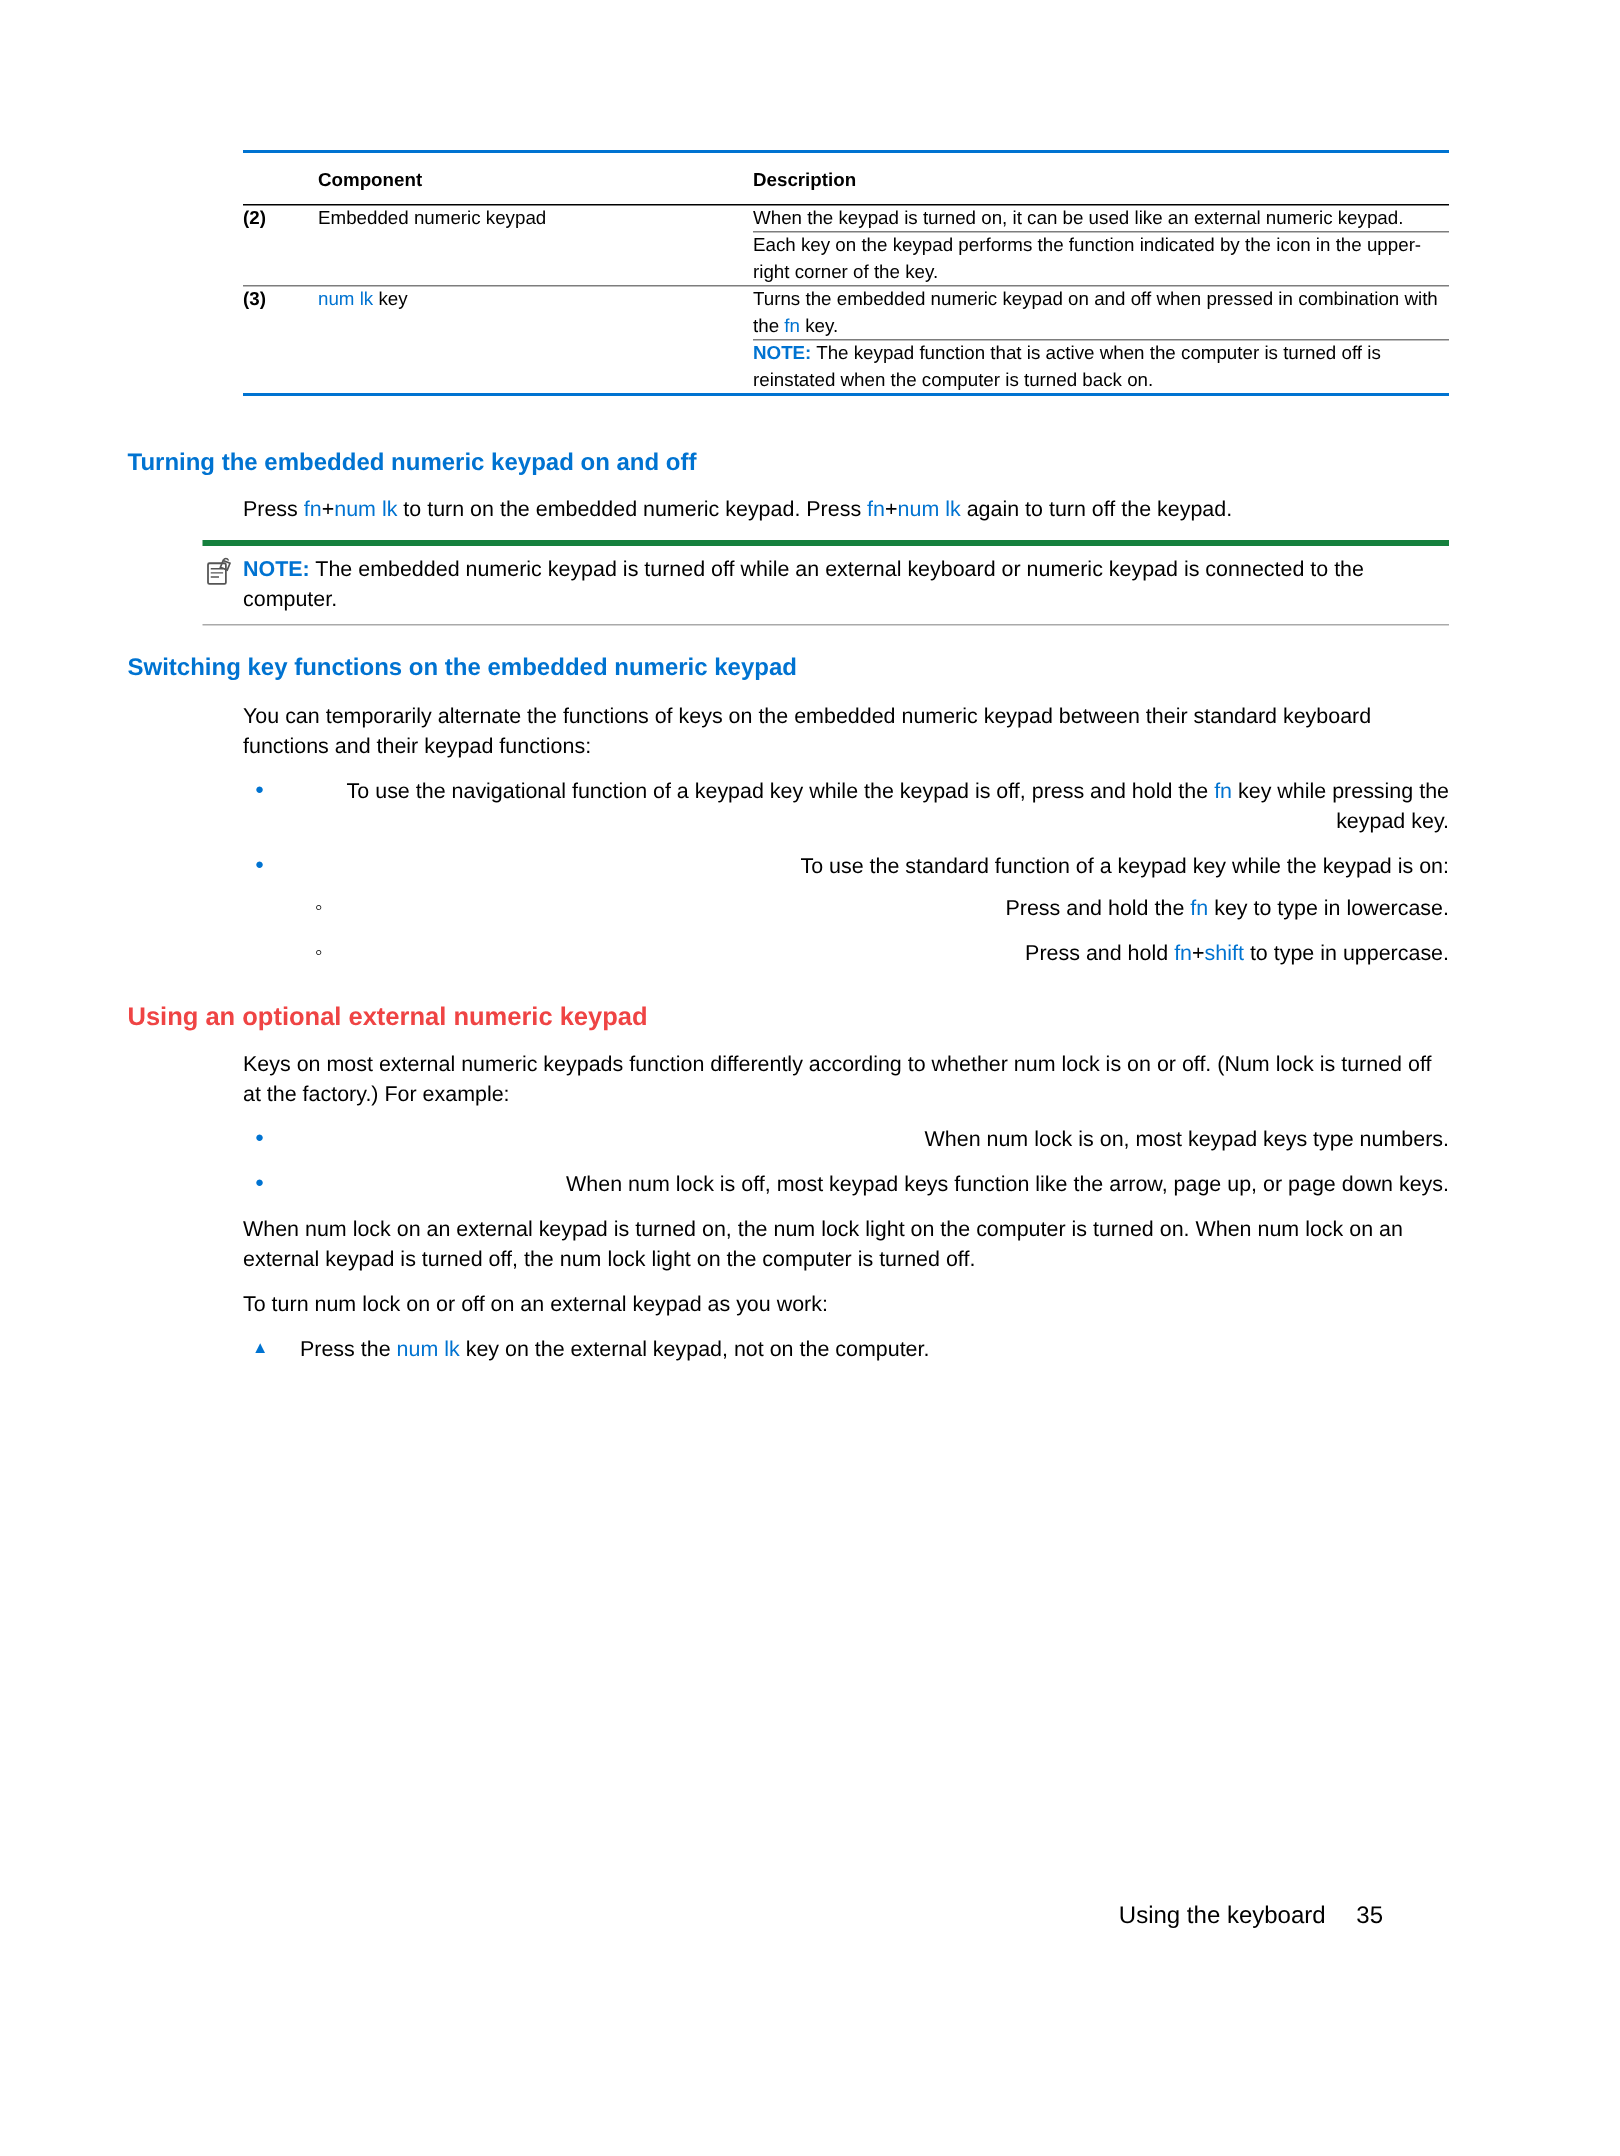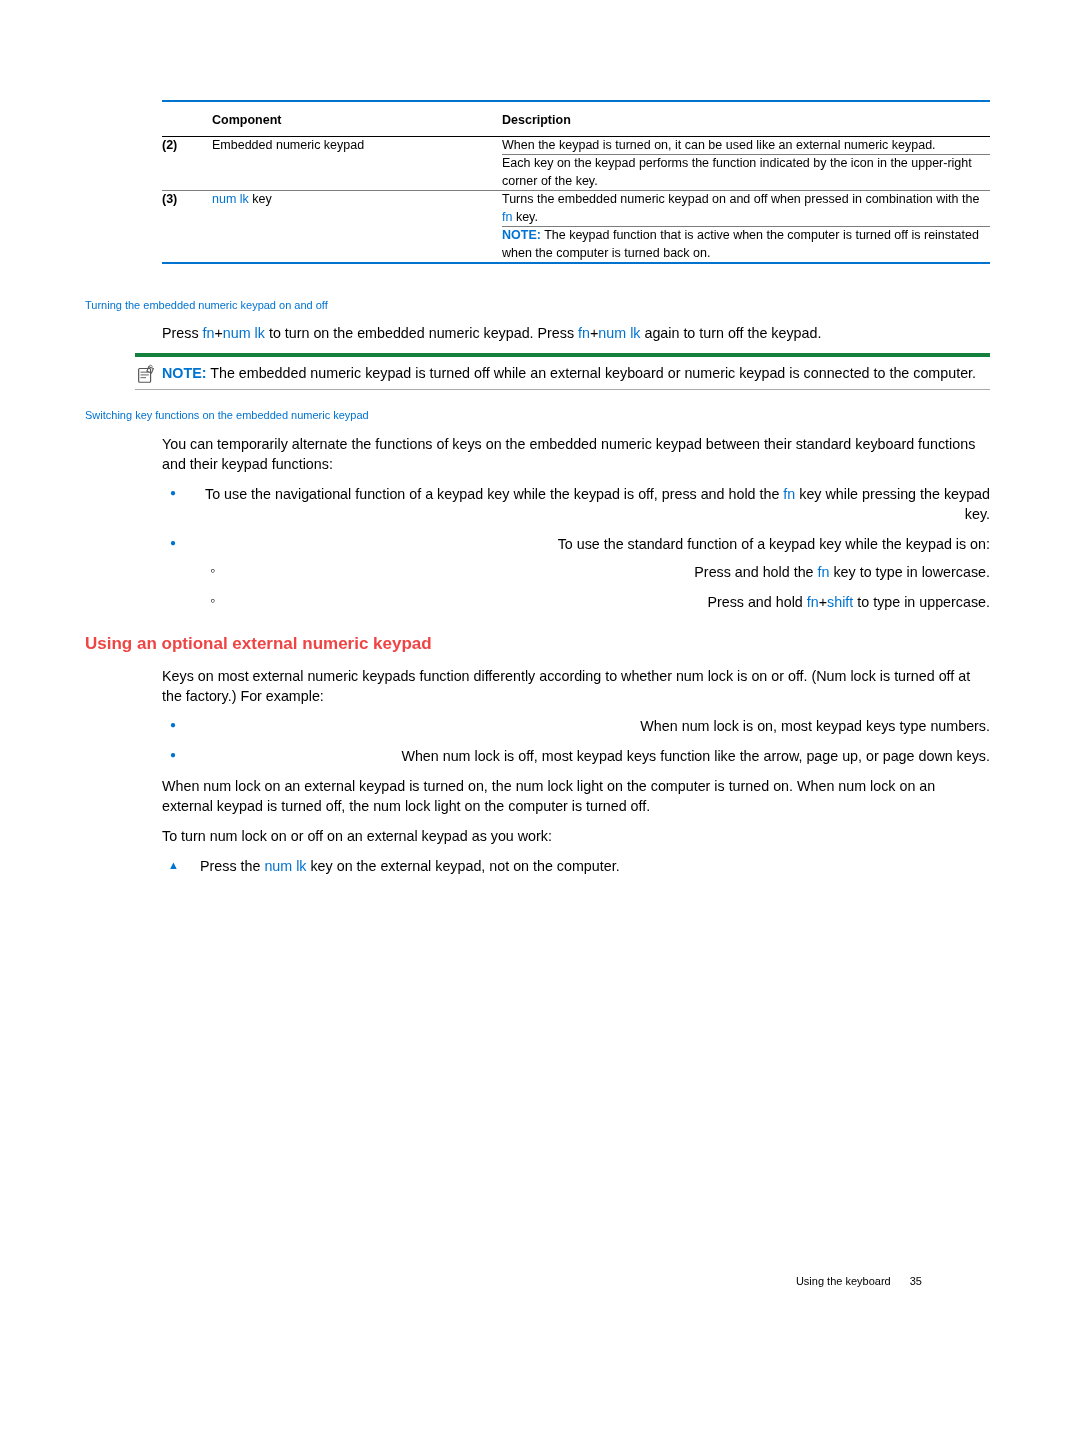--- a/index.html
+++ b/index.html
@@ -9,21 +9,21 @@
     background: #fff;
     margin: 0;
     padding: 0;
     line-height: 1.4;
   }
   .page {
     width: 1080px;
     height: 1437px;
     position: relative;
     box-sizing: border-box;
-    padding: 100px 90px 0 162px;
+    padding: 100px 114px 0 162px;
   }
   
   table.comp {
     border-collapse: collapse;
     width: 100%;
     font-size: 12.5px;
   }
   table.comp thead tr {
     border-bottom: 1px solid #000;
   }
@@ -47,22 +47,22 @@
     margin: 0;
   }
   .row-top td { padding-top: 10px; }
   .row-pad td { padding-bottom: 10px; }
   .numcol { width: 50px; font-weight: bold; }
   .compcol { width: 290px; }
   .link { color: #0073d1; }
   .note-label { color: #0073d1; font-weight: bold; }
   h4.blue {
     color: #0073d1;
-    font-size: 11px;
-    font-weight: normal;
+    font-size: 16px;
+    font-weight: bold;
     margin: 34px 0 10px 0;
   }
   h3.blue {
     color: #ef4444;
     font-size: 17px;
     font-weight: bold;
     margin: 20px 0 10px 0;
     margin-left: -77px;
   }
   .body-ind {
@@ -141,21 +141,21 @@
     position: absolute;
     left: 6px;
     top: 0;
     font-size: 11px;
     line-height: 18px;
   }
   .footer {
     position: absolute;
     bottom: 148px;
     right: 158px;
-    font-size: 11px;
+    font-size: 16px;
   }
   .footer .pg { margin-left: 16px; }
 </style>
 </head>
 <body>
 
 <div class="page">
 
   <div class="thick-blue"></div>
   <table class="comp">

